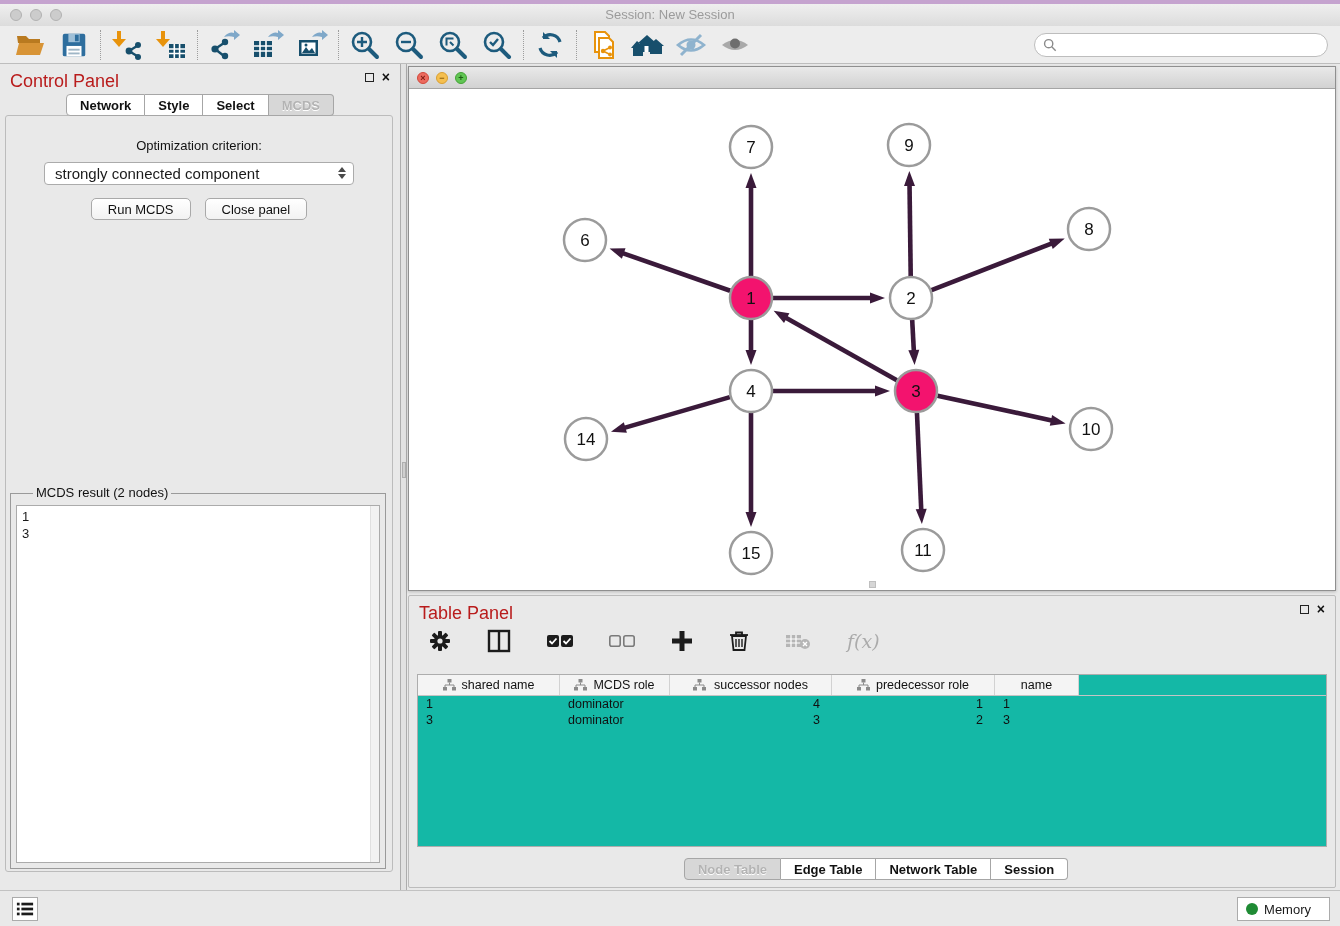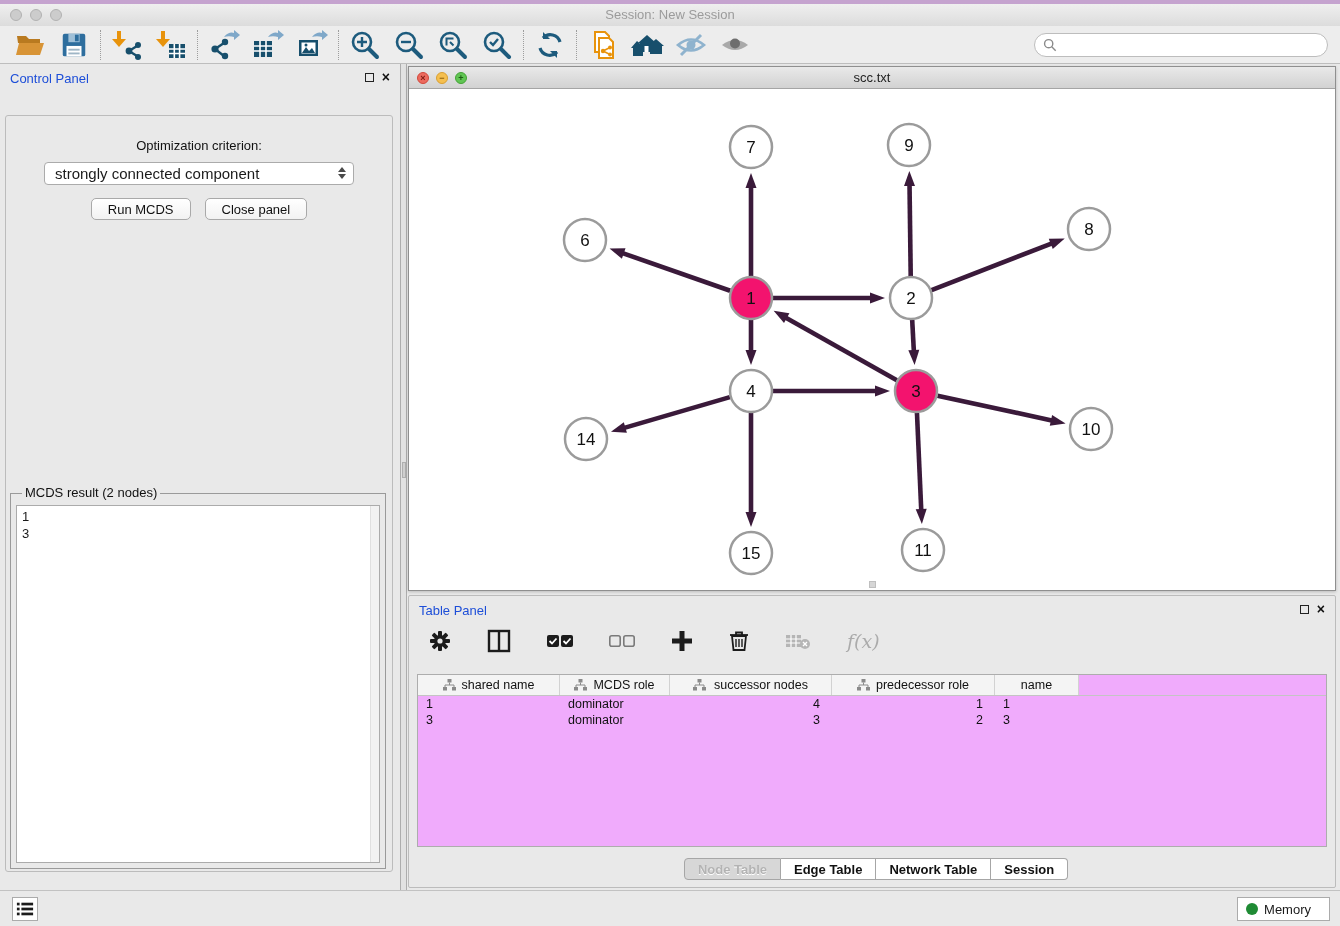--- a/index.html
+++ b/index.html
@@ -22,38 +22,38 @@
   .search-wrap input { border:none; outline:none; flex:1; height:20px; font-size:13px; background:transparent; margin-left:5px; }
 
   
   .main { position:absolute; left:0; top:64px; right:0; bottom:36px; }
   .vsplit { position:absolute; left:400px; top:0; bottom:0; width:7px; background:#E2E2E2; border-left:1px solid #ADADAD; border-right:1px solid #ADADAD; }
   .vsplit .grip { position:absolute; top:398px; left:1px; width:4px; height:16px; background:#CFCFCF; border:1px solid #AFAFAF; }
 
   
   .control-panel { position:absolute; left:0; top:0; width:400px; bottom:0; background:#E9E9E9; }
   .panel-titlerow { position:relative; height:28px; }
-  .panel-title { position:absolute; left:10px; top:7px; font-size:13px; color:#1d4ed8; }
+  .panel-title { position:absolute; left:10px; top:7px; font-size:18px; color:#b91c1c; }
   .win-ctrls { position:absolute; right:10px; top:7px; display:flex; gap:8px; align-items:center; }
   .mini-box { width:9px; height:9px; border:1.5px solid #222; background:transparent; }
   .mini-x { font-weight:bold; font-size:14px; line-height:12px; color:#111; }
   .cp-tabs { position:absolute; left:0; right:0; top:30px; display:flex; justify-content:center; z-index:2; }
   .tab { height:22px; padding:0 13px; background:#fff; border:1px solid #A6A6A6; border-left:none; font-size:13px; font-weight:600; display:flex; align-items:center; color:#111; }
   .tab:first-child { border-left:1px solid #A6A6A6; border-radius:4px 0 0 4px; }
   .tab:last-child { border-radius:0 4px 4px 0; }
   .tab.selected { background:#D7D7D7; color:#B3B3B3; text-shadow:0 1px 0 #fff; }
   .cp-content { position:absolute; left:5px; right:7px; top:51px; bottom:18px; background:#E9E9E9; border:1px solid #BCBCBC; border-radius:3px; }
   .opt-label { text-align:center; margin-top:22px; font-size:13px; color:#111; }
   .select-box { position:relative; margin:9px 38px 0 38px; height:23px; background:#fff; border:1px solid #ABABAB; border-radius:4px; display:flex; align-items:center; padding:0 22px 0 10px; font-size:15px; }
   .chevrons { position:absolute; right:7px; top:4px; display:flex; flex-direction:column; gap:2px; }
   .chevrons svg { display:block; }
   .btn-row { display:flex; justify-content:center; gap:14px; margin-top:13px; }
   .mac-btn { height:22px; padding:0 16px; background:linear-gradient(#FFFFFF,#F2F2F2); border:1px solid #A9A9A9; border-radius:5px; font-size:13px; color:#111; display:flex; align-items:center; }
   .result-group { position:absolute; left:4px; right:6px; top:377px; bottom:2px; border:1px solid #9A9A9A; }
-  .result-legend { position:absolute; top:-9px; left:11px; background:#E9E9E9; padding:0 3px; font-size:13px; color:#111; }
+  .result-legend { position:absolute; top:-9px; left:22px; background:#E9E9E9; padding:0 3px; font-size:13px; color:#111; }
   .result-text { position:absolute; left:5px; right:5px; top:11px; bottom:5px; background:#fff; border:1px solid #ABABAB; font-size:13px; line-height:17px; padding:2px 5px; overflow:hidden; }
   .result-scroll { position:absolute; right:6px; top:12px; bottom:6px; width:9px; background:#F2F2F2; border-left:1px solid #E0E0E0; }
 
   
   .workspace { position:absolute; left:407px; top:0; right:0; bottom:0; }
   .network-window { position:absolute; left:1px; top:2px; width:928px; height:525px; background:#fff; border:1px solid #8F8F8F; box-shadow:0 1px 3px rgba(0,0,0,.2); }
   .net-titlebar { position:relative; height:22px; background:linear-gradient(#E9E9E9,#D2D2D2); border-bottom:1px solid #A5A5A5; }
   .net-traffic { position:absolute; left:8px; top:5px; display:flex; gap:7px; }
   .ntl { width:12px; height:12px; border-radius:50%; font-size:9px; font-weight:bold; display:flex; align-items:center; justify-content:center; }
   .ntl.red { background:#EC6A5E; border:1px solid #D2473B; color:#7E1911; }
@@ -62,21 +62,21 @@
   .net-title { position:absolute; left:0; right:0; top:3px; text-align:center; font-size:13px; color:#222; }
   .graph { display:block; }
   .resize-handle { position:absolute; left:460px; bottom:2px; width:7px; height:7px; background:#D6D6D6; border:1px solid #BFBFBF; }
 
   
   .table-panel { position:absolute; left:1px; top:531px; width:928px; height:293px; background:#E9E9E9; border:1px solid #BCBCBC; border-radius:2px; }
   .tp-titlerow { position:relative; height:26px; }
   .tp-toolbar { display:flex; align-items:center; gap:36px; padding:6px 0 6px 20px; }
   .tp-toolbar .ticon { display:flex; align-items:center; justify-content:center; height:26px; }
   .fx { font-family:"DejaVu Serif",serif; font-style:italic; font-size:19px; color:#ABABAB; }
-  .table-wrap { position:absolute; left:8px; right:8px; top:78px; bottom:40px; background:#f0abfc; border:1px solid #ADADAD; overflow:hidden; }
+  .table-wrap { position:absolute; left:8px; right:8px; top:78px; bottom:40px; background:#14b8a6; border:1px solid #ADADAD; overflow:hidden; }
   .thead { display:flex; height:21px; border-bottom:1px solid #C4C4C4; }
   .th { background:#F4F4F4; border-right:1px solid #D2D2D2; display:flex; align-items:center; justify-content:center; gap:6px; font-size:12.5px; color:#111; }
   .th svg { flex:0 0 auto; }
   .trow { display:flex; height:16px; }
   .td { font-size:12.5px; color:#111; display:flex; align-items:center; }
   .tp-tabs { position:absolute; left:8px; right:0; bottom:7px; display:flex; justify-content:center; }
   .statusbar { position:absolute; left:0; bottom:0; right:0; height:36px; background:#E9E9E9; border-top:1px solid #C2C2C2; }
   .list-btn { position:absolute; left:12px; top:6px; width:26px; height:24px; background:#fff; border:1px solid #ABABAB; display:flex; align-items:center; justify-content:center; }
   .memory-btn { position:absolute; right:10px; top:6px; height:24px; padding:0 18px 0 8px; background:#fff; border:1px solid #ABABAB; display:flex; align-items:center; gap:6px; font-size:13px; }
   .mem-dot { width:12px; height:12px; border-radius:50%; background:#1F8B34; }
@@ -248,20 +248,34 @@
   <div class="main">
 
     <div class="control-panel">
       <div class="panel-titlerow">
         <span class="panel-title">Control Panel</span>
         <span class="win-ctrls">
           <span class="mini-box"></span>
           <span class="mini-x">×</span>
         </span>
       </div>
+      <div class="cp-tabs">
+        <div class="tab">
+            <span>Network</span>
+          </div>
+        <div class="tab">
+            <span>Style</span>
+          </div>
+        <div class="tab">
+            <span>Select</span>
+          </div>
+        <div class="tab selected">
+            <span>MCDS</span>
+          </div>
+      </div>
       <div class="cp-content">
         <div class="opt-label">Optimization criterion:</div>
         <div class="select-box">
           <span>strongly connected component</span>
           <span class="chevrons">
             <svg width="8" height="5" viewBox="0 0 8 5">
                 <path d="M4 0l4 5H0z" fill="#4A4A4A"></path>
               </svg>
             <svg width="8" height="5" viewBox="0 0 8 5">
                 <path d="M4 5L0 0h8z" fill="#4A4A4A"></path>
@@ -293,21 +307,20 @@
 
     <div class="workspace">
 
       <div class="network-window">
         <div class="net-titlebar">
           <div class="net-traffic">
             <span class="ntl red">×</span>
             <span class="ntl yellow">−</span>
             <span class="ntl green">+</span>
           </div>
-          <div class="net-title">scc.txt</div>
         </div>
         <svg class="graph" width="928" height="503" viewBox="0 0 928 503">
             <g>
               <line x1="342" y1="187" x2="342" y2="97" stroke="#3A1A3A" stroke-width="4.6"></line>
               <polygon points="342,84 347.5,99 336.5,99" fill="#3A1A3A"></polygon>
             </g>
             <g>
               <line x1="321.23121807335133" y1="201.7434376400866" x2="212.81738614269537" y2="163.86390600166465" stroke="#3A1A3A" stroke-width="4.6"></line>
               <polygon points="200.54492409513023,159.5759373344431 216.51959781691448,159.33139800726732 212.8913166369578,169.71578897059166" fill="#3A1A3A"></polygon>
             </g>

